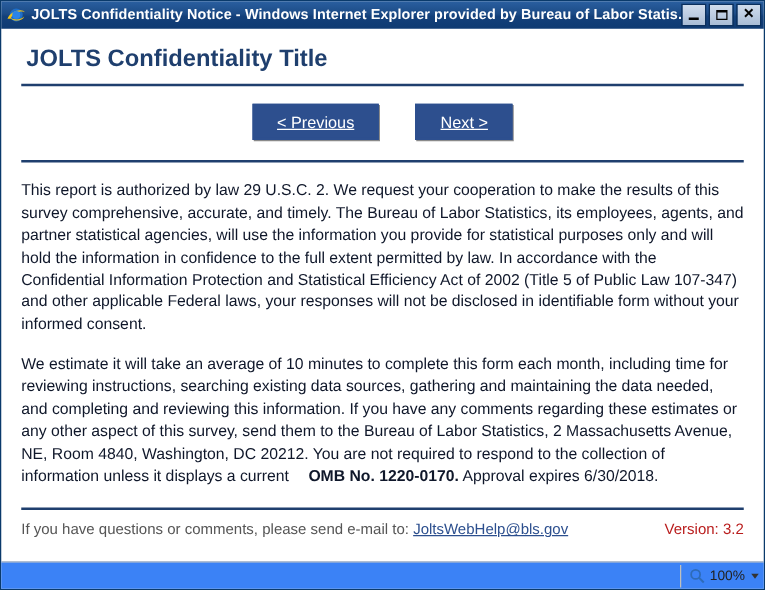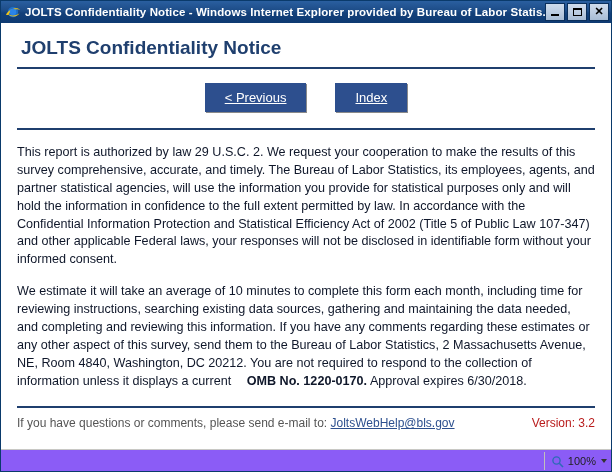--- a/index.html
+++ b/index.html
@@ -167,21 +167,21 @@
     color: #2c4f8e;
     text-decoration: underline;
     cursor: pointer;
   }
   .footer-right { white-space: nowrap; color: #b91c1c; }
 
   
   .statusbar {
     flex: 0 0 auto;
     height: 22px;
-    background: #8b5cf6;
+    background: #3b82f6;
     border-top: 1px solid #c8c8c4;
     display: flex;
     align-items: center;
     justify-content: flex-end;
     padding: 0 2px 0 4px;
     box-sizing: border-box;
   }
   .status-left {
     flex: 1 1 auto;
     font-size: 11px;
@@ -237,26 +237,26 @@
       <span class="win-btn btn-max">
           <span class="glyph"></span>
         </span>
       <span class="win-btn btn-close">
           <span class="glyph">✕</span>
         </span>
     </span>
   </div>
 
   <div class="content">
-    <h1 class="page-title">JOLTS Confidentiality Notice</h1>
+    <h1 class="page-title">JOLTS Confidentiality Title</h1>
     <div class="rule"></div>
 
     <div class="nav-row">
       <button class="nav-btn">&lt; Previous</button>
-      <button class="nav-btn">Index</button>
+      <button class="nav-btn">Next &gt;</button>
     </div>
 
     <div class="rule2"></div>
 
     <p class="para">This report is authorized by law 29 U.S.C. 2. We request your cooperation to make the results of this survey comprehensive, accurate, and timely. The Bureau of Labor Statistics, its employees, agents, and partner statistical agencies, will use the information you provide for statistical purposes only and will hold the information in confidence to the full extent permitted by law. In accordance with the Confidential Information Protection and Statistical Efficiency Act of 2002 (Title 5 of Public Law 107-347) and other applicable Federal laws, your responses will not be disclosed in identifiable form without your informed consent.</p>
 
     <p class="para"><span>We estimate it will take an average of 10 minutes to complete this form each month, including time for reviewing instructions, searching existing data sources, gathering and maintaining the data needed, and completing and reviewing this information. If you have any comments regarding these estimates or any other aspect of this survey, send them to the Bureau of Labor Statistics, 2 Massachusetts Avenue, NE, Room 4840, Washington, DC 20212. You are not required to respond to the collection of information unless it displays a current </span><b>OMB No. 1220-0170.</b><span> Approval expires 6/30/2018.</span></p>
 
     <div class="rule3"></div>
 

